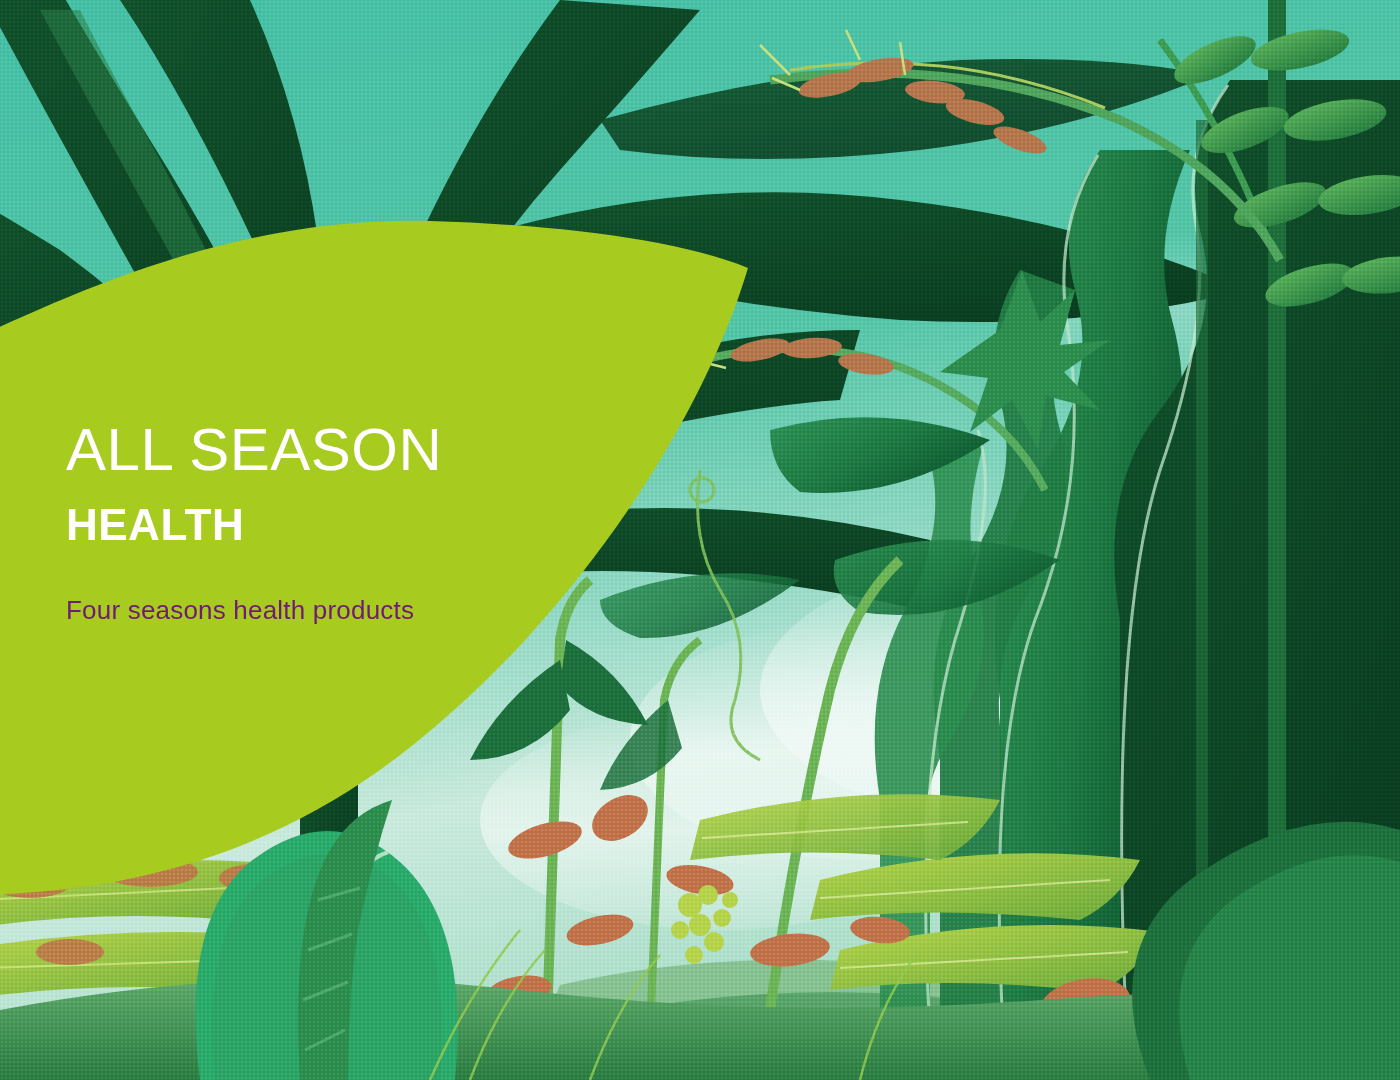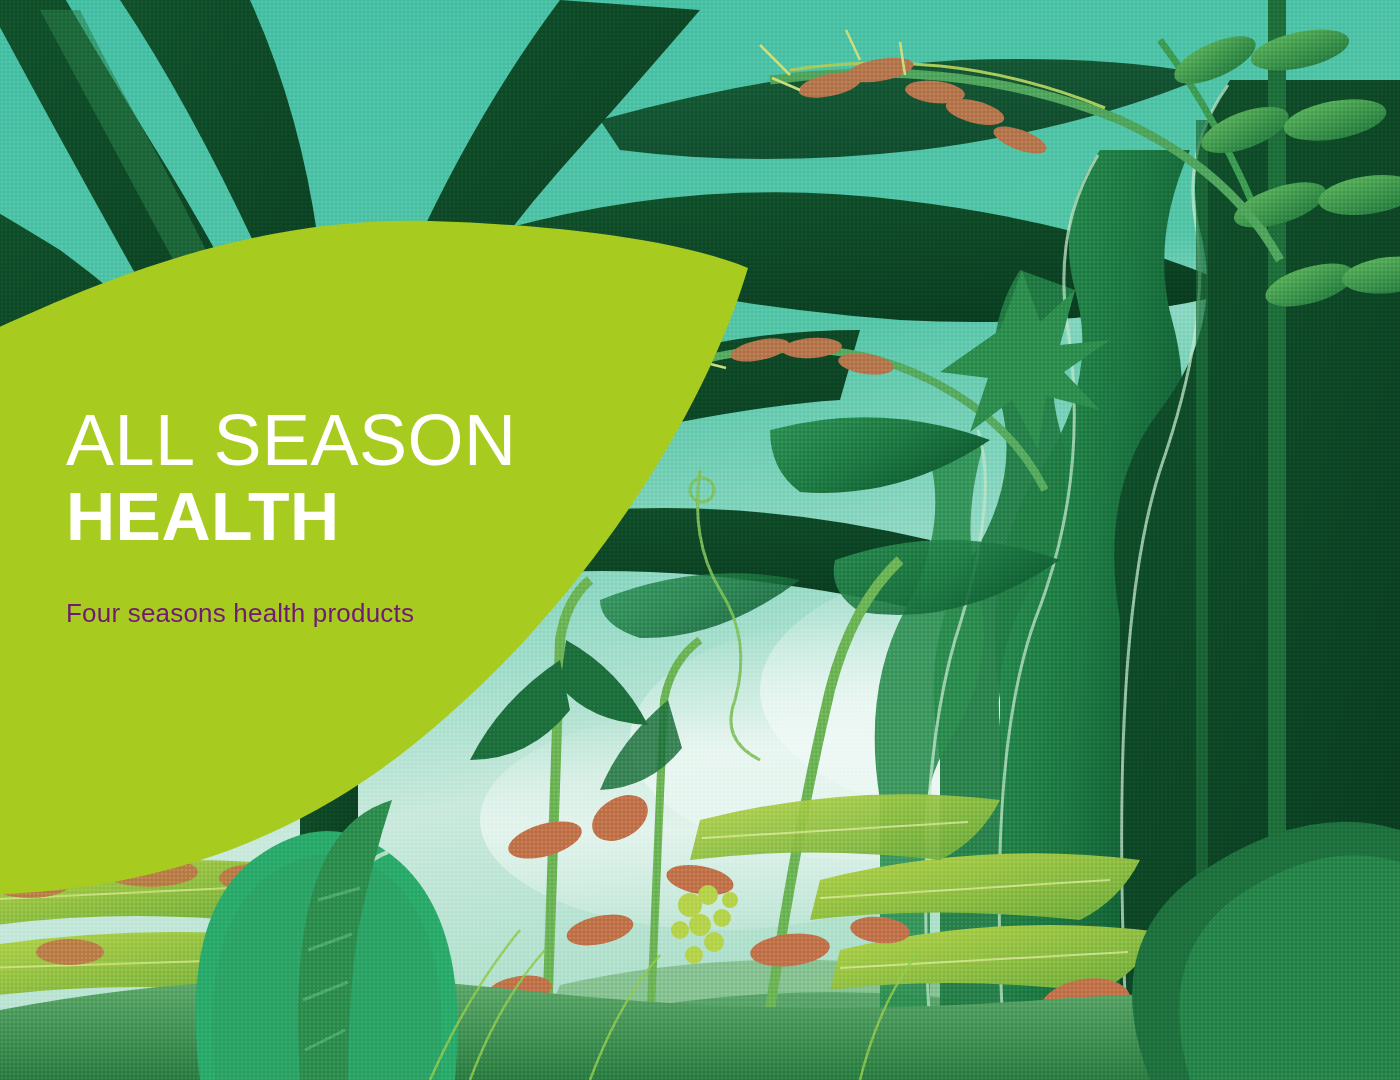--- a/index.html
+++ b/index.html
@@ -48,31 +48,32 @@
   }
 
   .panel-text {
     position: absolute;
     left: 66px;
     top: 404px;
     width: 560px;
   }
   .title-line-1 {
     display: block;
-    font-size: 72px;
+    font-size: 60px;
     line-height: 1.0;
     font-weight: 300;
     letter-spacing: 0.5px;
     color: #ffffff;
     white-space: nowrap;
+    margin-top: 16px;
   }
   .title-line-2 {
     display: block;
-    margin-top: 6px;
-    font-size: 68px;
+    margin-top: 23px;
+    font-size: 44px;
     line-height: 1.0;
     font-weight: 700;
     letter-spacing: 0.5px;
     color: #ffffff;
     white-space: nowrap;
   }
   .subtitle {
     display: block;
     margin-top: 48px;
     font-size: 26px;

